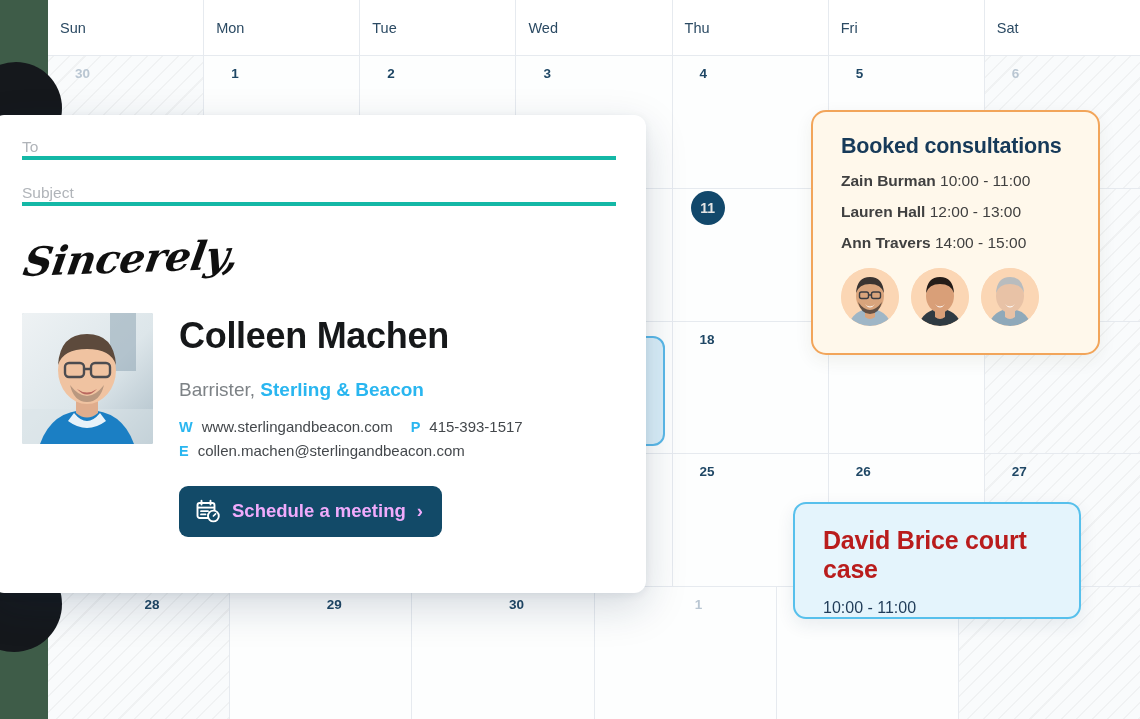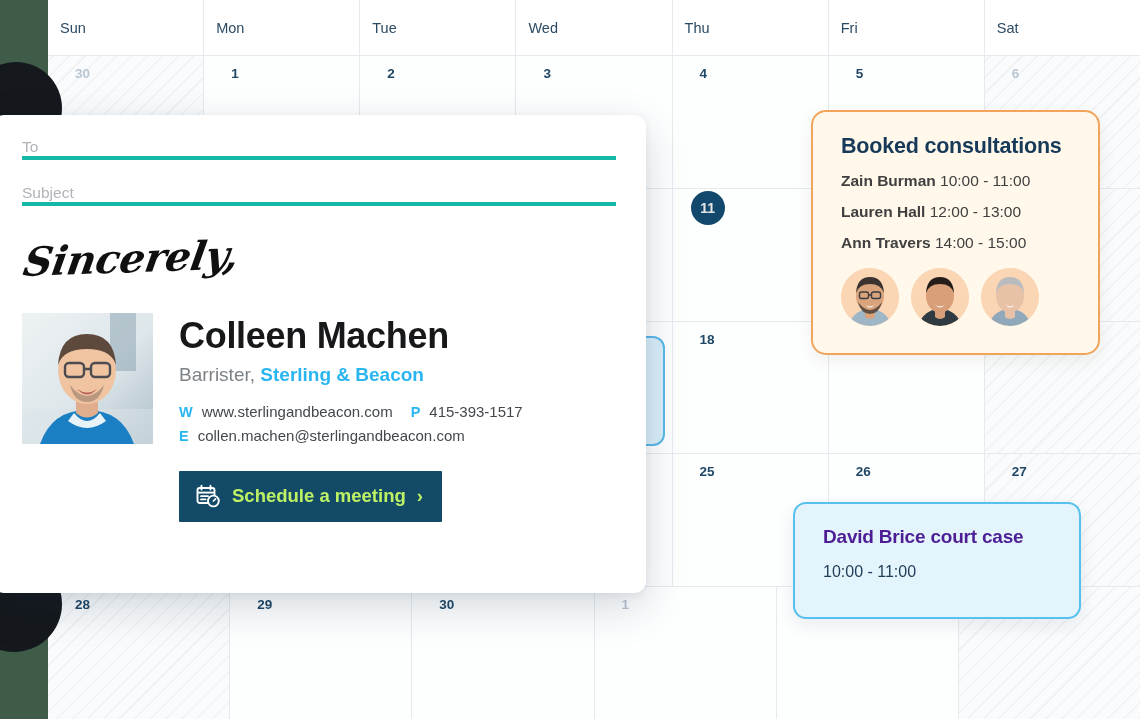--- a/index.html
+++ b/index.html
@@ -32,21 +32,21 @@
   }
   .cal-head { display: flex; height: 56px; background: #ffffff; border-bottom: 1px solid #e6eaef; }
   .cal-head .hcell {
     flex: 1 1 0; display: flex; align-items: center; padding-left: 12px;
     font-size: 14.5px; color: #2b4a63; border-right: 1px solid #e6eaef;
   }
   .cal-head .hcell:last-child { border-right: none; }
 
   .cal-body { display: flex; flex-direction: column; height: 663px; }
   .cal-row { display: flex; flex: 1 1 0; border-bottom: 1px solid #e6eaef; }
-  .cal-row:last-child { border-bottom: none; }
+  .cal-row:last-child { border-bottom: none; text-align: center; }
   .cal-cell {
     flex: 1 1 0; position: relative; border-right: 1px solid #e6eaef;
     background: #f8fafb; padding: 11px 0 0 27px;
   }
   .cal-cell:last-child { border-right: none; }
   .cal-cell.plain { background: #fdfefe; }
   .cal-cell.weekend {
     background-image: repeating-linear-gradient(
       -45deg, rgba(0,0,0,0.035) 0px, rgba(0,0,0,0.035) 1.5px,
       rgba(0,0,0,0) 1.5px, rgba(0,0,0,0) 11px);
@@ -92,32 +92,32 @@
     display: inline-block;
   }
 
   .sig-block { display: flex; margin-top: 28px; }
   .portrait {
     width: 131px; height: 131px; flex: 0 0 131px; border-radius: 2px;
     overflow: hidden; position: relative; background: #c8d3da;
   }
   .sig-info { margin-left: 26px; padding-top: 4px; }
   .sig-name { font-size: 36px; font-weight: 700; color: #16181a; letter-spacing: -0.3px; line-height: 1.05; }
-  .sig-role { font-size: 19px; color: #7d8286; margin-top: 9px; }
+  .sig-role { font-size: 19px; color: #7d8286; margin-top: 24px; }
   .sig-role b { color: #29b6f0; font-weight: 700; }
   .sig-contacts { margin-top: 17px; font-size: 15px; color: #44484c; }
   .sig-line { display: flex; align-items: baseline; margin-bottom: 7px; }
   .kk { color: #29b6f0; font-weight: 700; font-size: 14.5px; margin-right: 9px; }
   .gap { display: inline-block; width: 18px; }
 
   .btn-schedule {
     margin-top: 20px; margin-left: 157px;
     display: inline-flex; align-items: center; gap: 11px;
-    background: #124a68; color: #bef264;
-    padding: 13px 19px 13px 17px; border: none; border-radius: 1px;
+    background: #124a68; color: #f0abfc;
+    padding: 13px 19px 13px 17px; border: none; border-radius: 9px;
     font-size: 18.5px; font-weight: 700; cursor: pointer;
     font-family: "Liberation Sans", sans-serif;
   }
 
   
   .consult {
     position: absolute; left: 811px; top: 110px; width: 289px; height: 245px;
     background: #fff8eb; border: 2px solid #f2a55a; border-radius: 15px;
     z-index: 7; padding: 22px 24px 0 28px;
     box-shadow: 0 6px 18px rgba(60,50,20,0.07);
@@ -128,21 +128,21 @@
   .avatars { display: flex; gap: 12px; margin-top: 16px; }
   .avatar { width: 58px; height: 58px; border-radius: 50%; overflow: hidden; background: #fbd6b4; position: relative; }
 
   
   .court {
     position: absolute; left: 793px; top: 502px; width: 288px; height: 117px;
     background: #e4f4fc; border: 2px solid #57c0ec; border-radius: 13px;
     z-index: 7; padding: 22px 0 0 28px;
     box-shadow: 0 6px 18px rgba(20,60,90,0.09);
   }
-  .court-title { font-size: 19px; font-weight: 700; color: #4c1d95; letter-spacing: -0.2px; }
+  .court-title { font-size: 25px; font-weight: 700; color: #b91c1c; letter-spacing: -0.2px; }
   .court-time { font-size: 16px; color: #1f3b58; margin-top: 15px; }
 
   svg { display: block; }
 </style>
 </head>
 <body>
 
 <div id="stage">
 
   <div class="left-band"></div>

